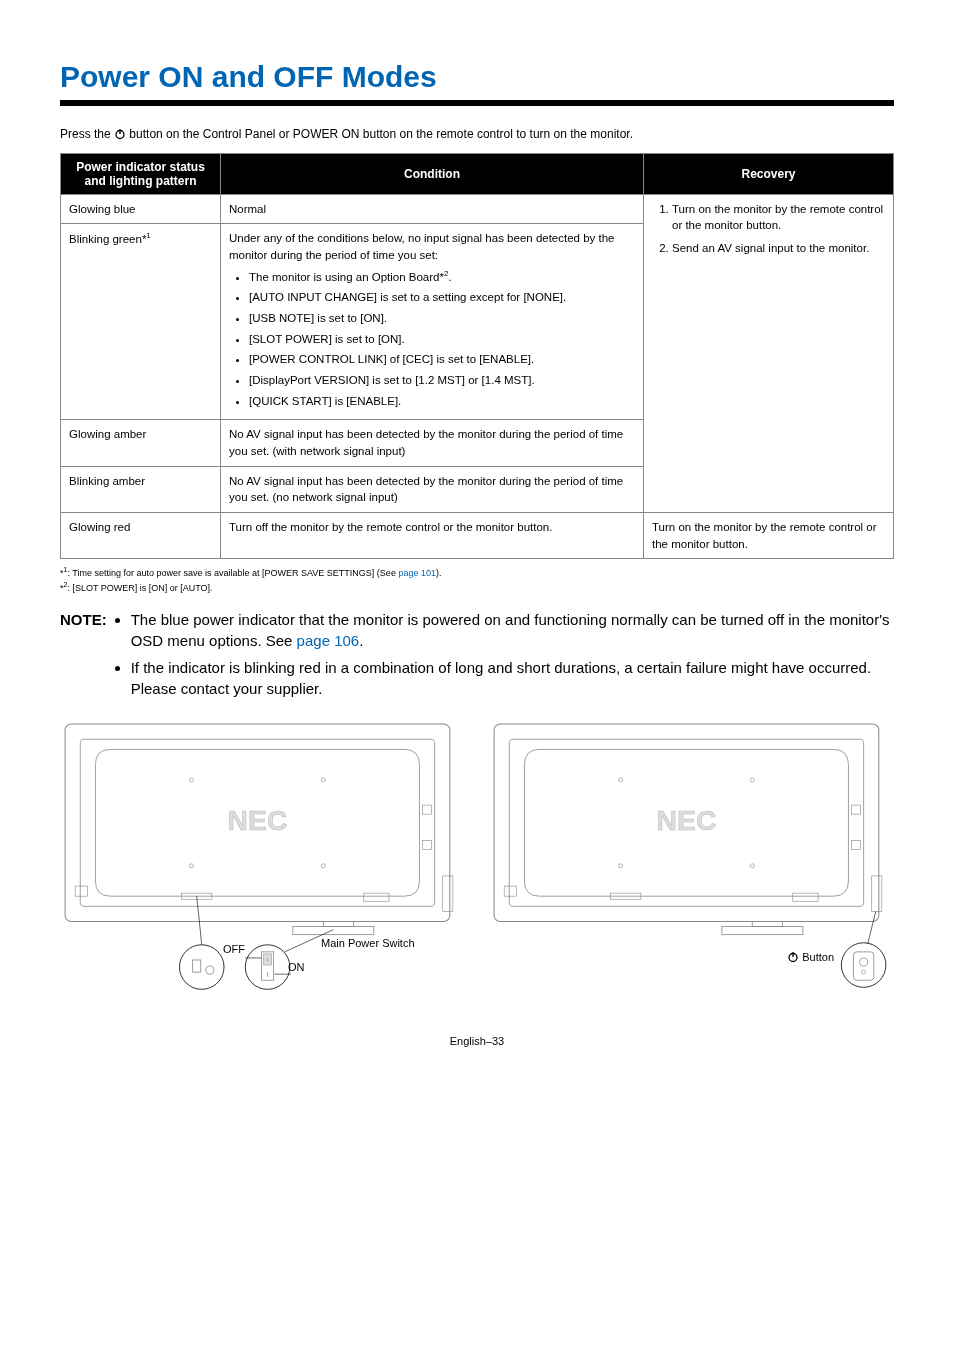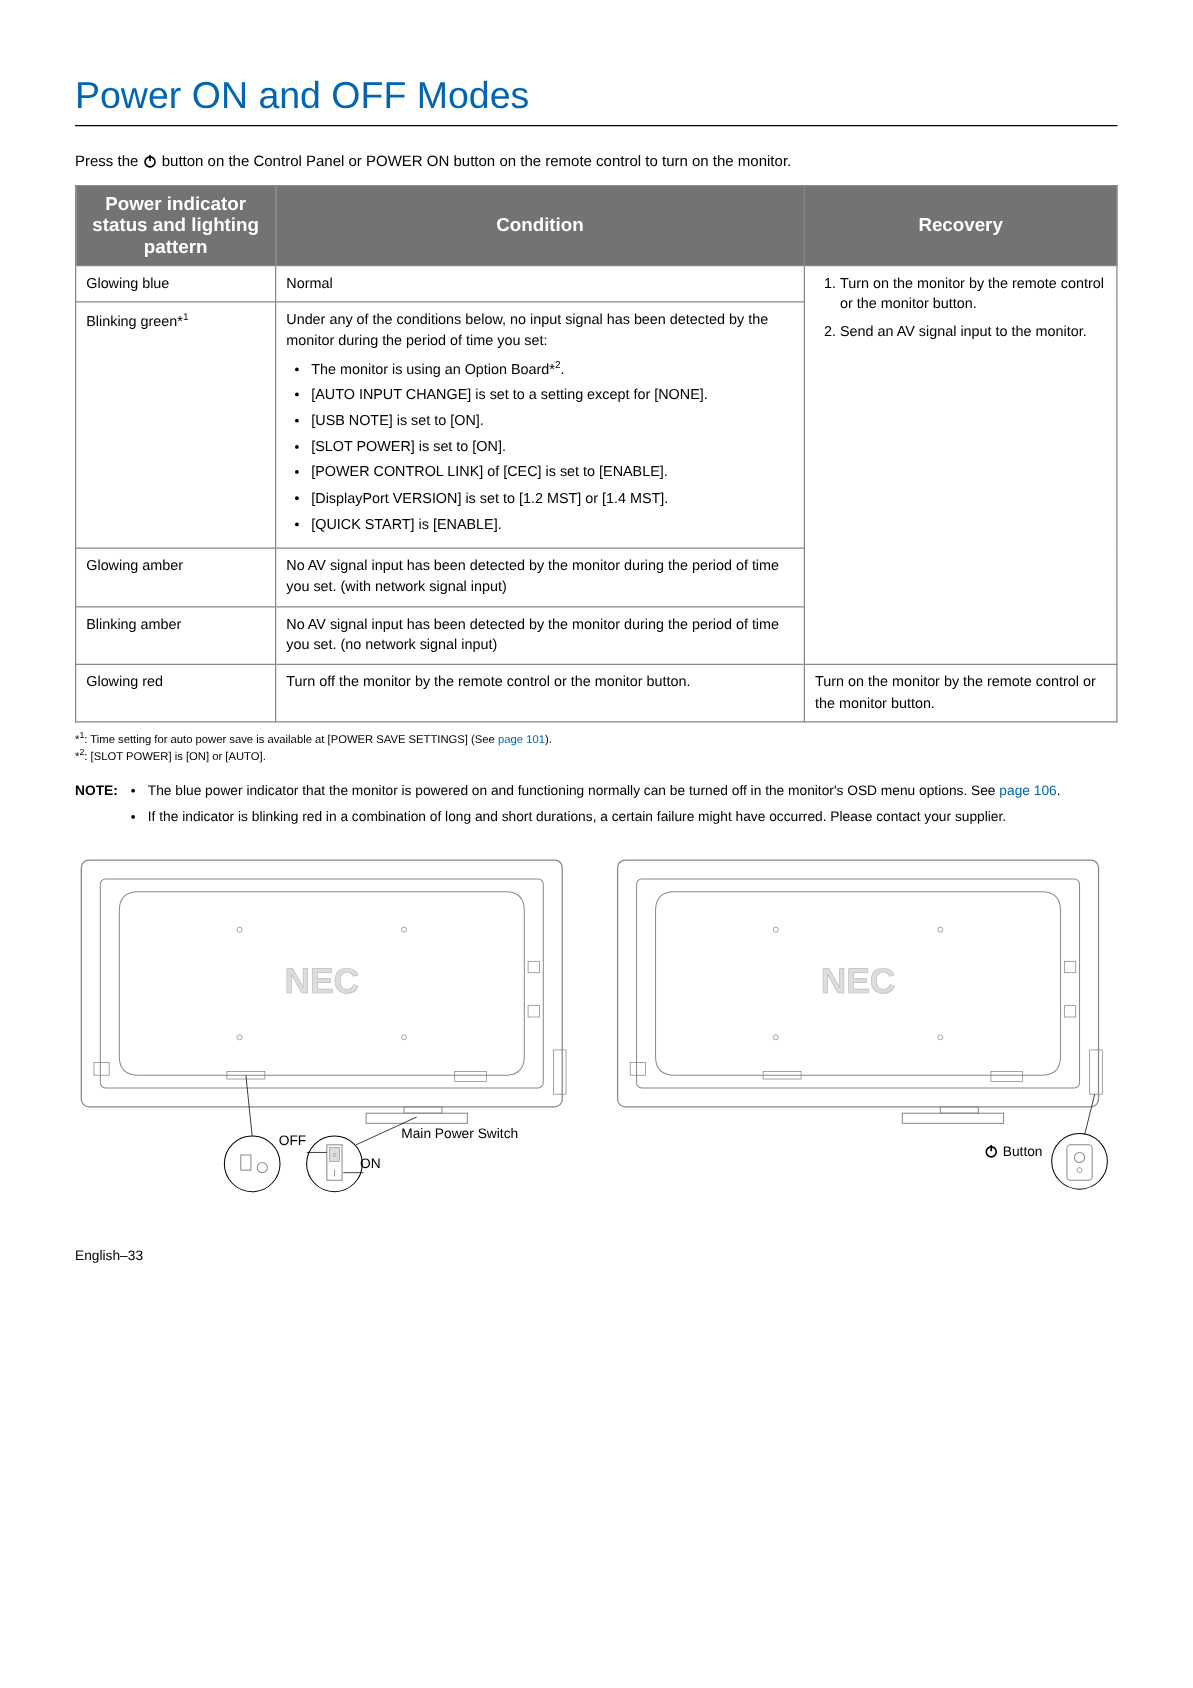--- a/index.html
+++ b/index.html
@@ -10,23 +10,23 @@
     font-size: 12px;
     color: #000;
     background: #fff;
     width: 954px;
   }
   .page {
     padding: 60px 60px 40px 60px;
   }
   .h1 {
     font-size: 30px;
-    font-weight: normal;
+    font-weight: bold;
     color: #0066b3;
-    border-bottom: 1px solid #000000;
+    border-bottom: 6px solid #000000;
     padding-bottom: 6px;
     margin-bottom: 20px;
   }
   .para {
     font-size: 12px;
     line-height: 1.4;
     margin-bottom: 10px;
   }
   .power-icon {
     display: inline-block;
@@ -35,24 +35,24 @@
     vertical-align: -2px;
   }
   table.main-table {
     border-collapse: collapse;
     width: 100%;
     margin-top: 10px;
     margin-bottom: 6px;
     font-size: 11.5px;
   }
   table.main-table th {
-    background: #737373;
+    background: #000000;
     color: #fff;
     font-weight: bold;
-    font-size: 15px;
+    font-size: 12px;
     text-align: center;
     padding: 6px 8px;
     border: 1px solid #888;
   }
   table.main-table td {
     border: 1px solid #888;
     padding: 6px 8px;
     vertical-align: top;
     line-height: 1.45;
   }
@@ -74,21 +74,21 @@
     font-size: 9px;
     line-height: 1.3;
     margin-bottom: 14px;
   }
   .footnotes .sup { vertical-align: super; font-size: 7px; }
   .link { color: #0066b3; }
   .note-block {
     display: flex;
     gap: 8px;
     margin-bottom: 14px;
-    font-size: 11px;
+    font-size: 15px;
     line-height: 1.4;
   }
   .note-label { font-weight: bold; white-space: nowrap; }
   .note-block ul {
     margin: 0;
     padding-left: 16px;
   }
   .note-block ul li { margin-bottom: 6px; }
   .diagrams {
     display: flex;
@@ -102,21 +102,21 @@
   .diagram-svg {
     width: 100%;
     height: auto;
   }
   .diagram-label {
     position: absolute;
     font-size: 11px;
     text-align: center;
   }
   .page-footer {
-    text-align: left;
+    text-align: center;
     font-size: 11px;
     margin-top: 40px;
   }
   .sup { vertical-align: super; font-size: 8px; }
 </style>
 </head>
 <body>
 
 <div class="page">
   <div class="h1">Power ON and OFF Modes</div>

